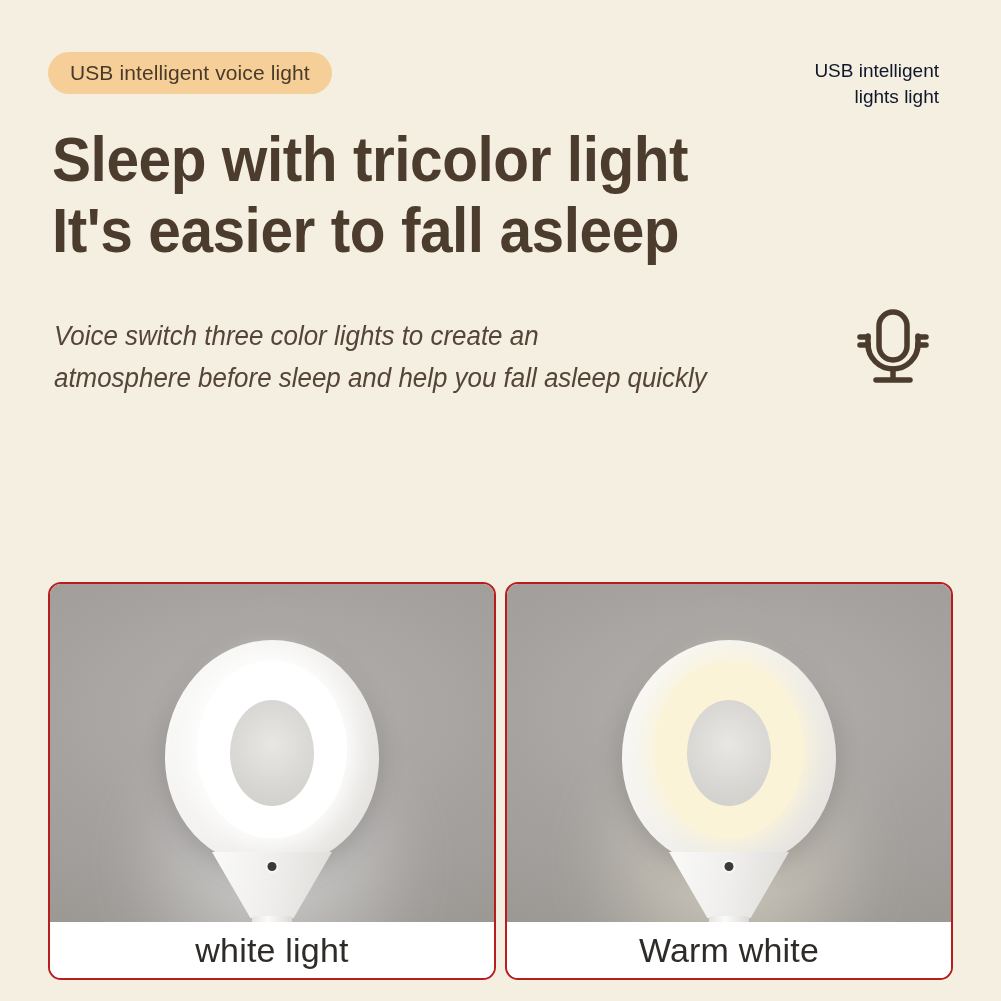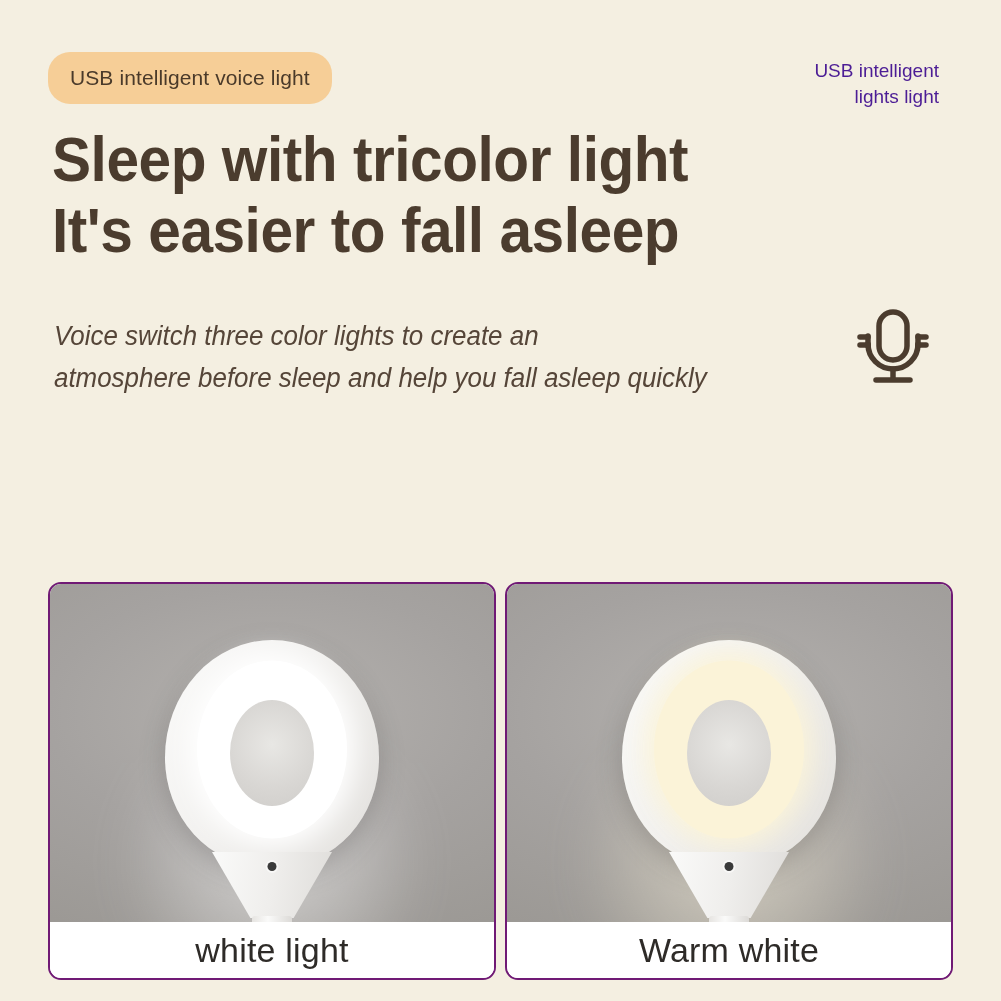--- a/index.html
+++ b/index.html
@@ -16,21 +16,21 @@
     height: 1001px;
     background: #F4EFE1;
     overflow: hidden;
   }
 
   
   #badge {
     position: absolute;
     left: 48px;
     top: 52px;
-    height: 52px;
+    height: 42px;
     padding: 0 22px;
     border-radius: 22px;
     background: #F6CE97;
     display: flex;
     align-items: center;
     justify-content: center;
     box-sizing: border-box;
   }
   #badge .badge-text {
     font-size: 21px;
@@ -40,21 +40,21 @@
   }
 
   
   #corner-text {
     position: absolute;
     right: 62px;
     top: 58px;
     text-align: right;
     font-size: 19px;
     line-height: 1.35;
-    color: #4c1d95;
+    color: #0f172a;
   }
 
   
   #headline {
     position: absolute;
     left: 52px;
     top: 124px;
     width: 880px;
   }
   #headline .hl {
@@ -100,21 +100,21 @@
     left: 48px;
     top: 582px;
     width: 905px;
     height: 398px;
     display: flex;
     gap: 9px;
   }
   .card {
     position: relative;
     flex: 1 1 0;
-    border: 2px solid #701a75;
+    border: 2px solid #b91c1c;
     border-radius: 13px;
     overflow: hidden;
     background: #ffffff;
     box-sizing: border-box;
   }
   .photo {
     position: absolute;
     left: 0; right: 0; top: 0;
     bottom: 56px;
     overflow: hidden;

